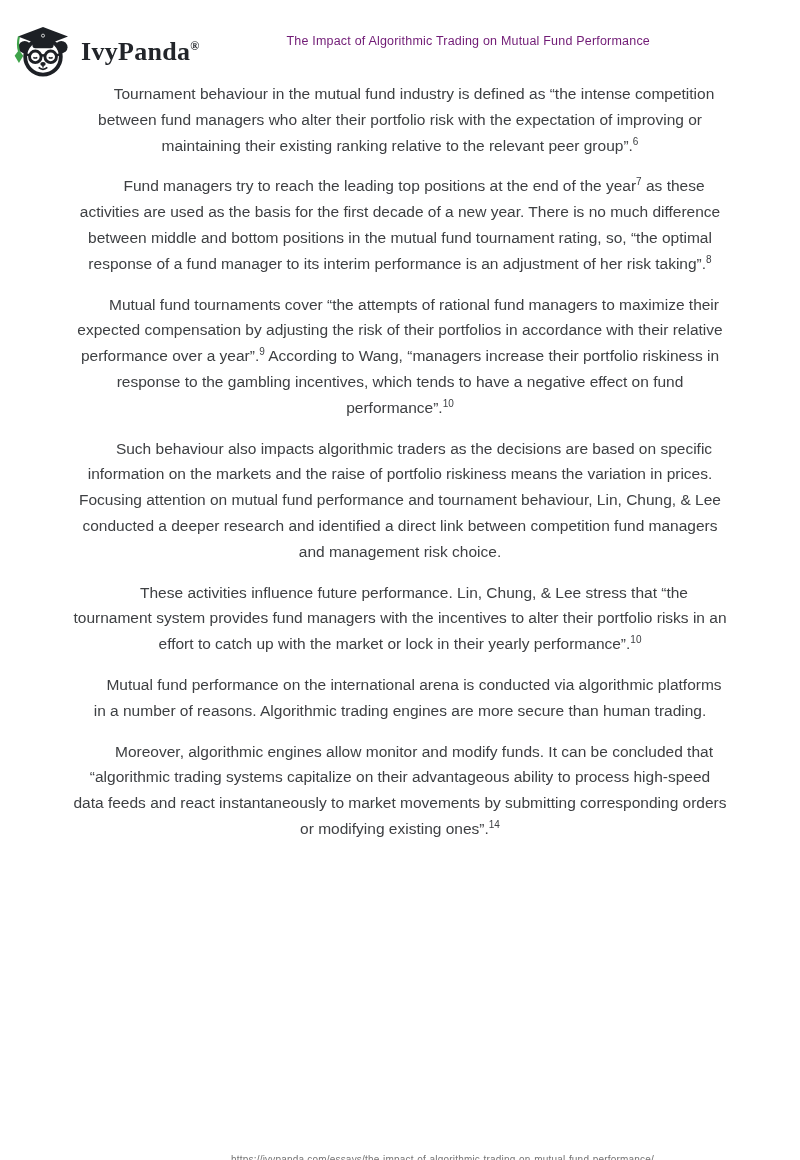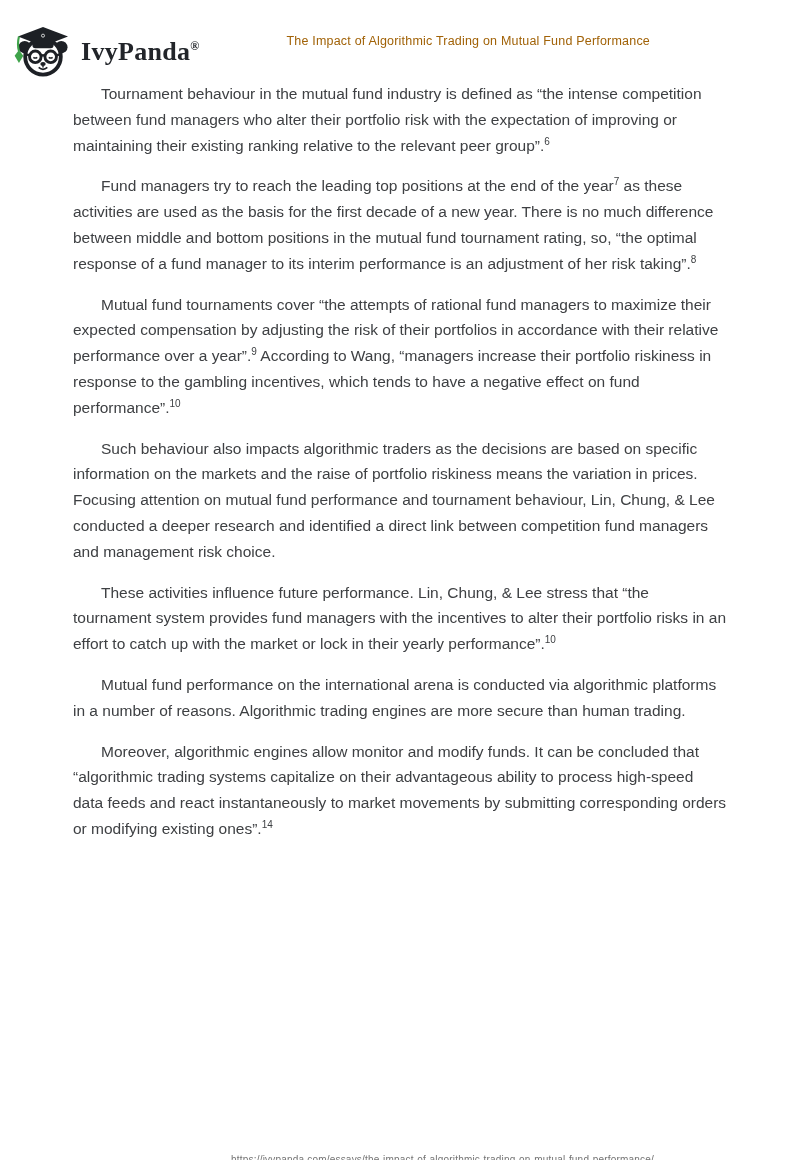--- a/index.html
+++ b/index.html
@@ -53,39 +53,39 @@
   .brand-name .reg-mark {
     font-size: 12px;
     vertical-align: super;
     line-height: 0;
   }
   .doc-title {
     position: absolute;
     top: 15px;
     right: 34px;
     font-size: 12.5px;
-    color: #a16207;
+    color: #701a75;
     letter-spacing: 0.2px;
     text-align: center;
   }
 
   
   .essay-body {
     position: absolute;
     top: 62px;
     left: 73px;
     width: 654px;
   }
   .essay-body p {
     margin: 0 0 15px 0;
     font-size: 15.5px;
     line-height: 25.8px;
     color: #3e4043;
     text-indent: 28px;
-    text-align: left;
+    text-align: center;
   }
   .essay-body sup {
     font-size: 10px;
     line-height: 0;
     vertical-align: super;
   }
 
   
   .page-footer {
     position: absolute;

